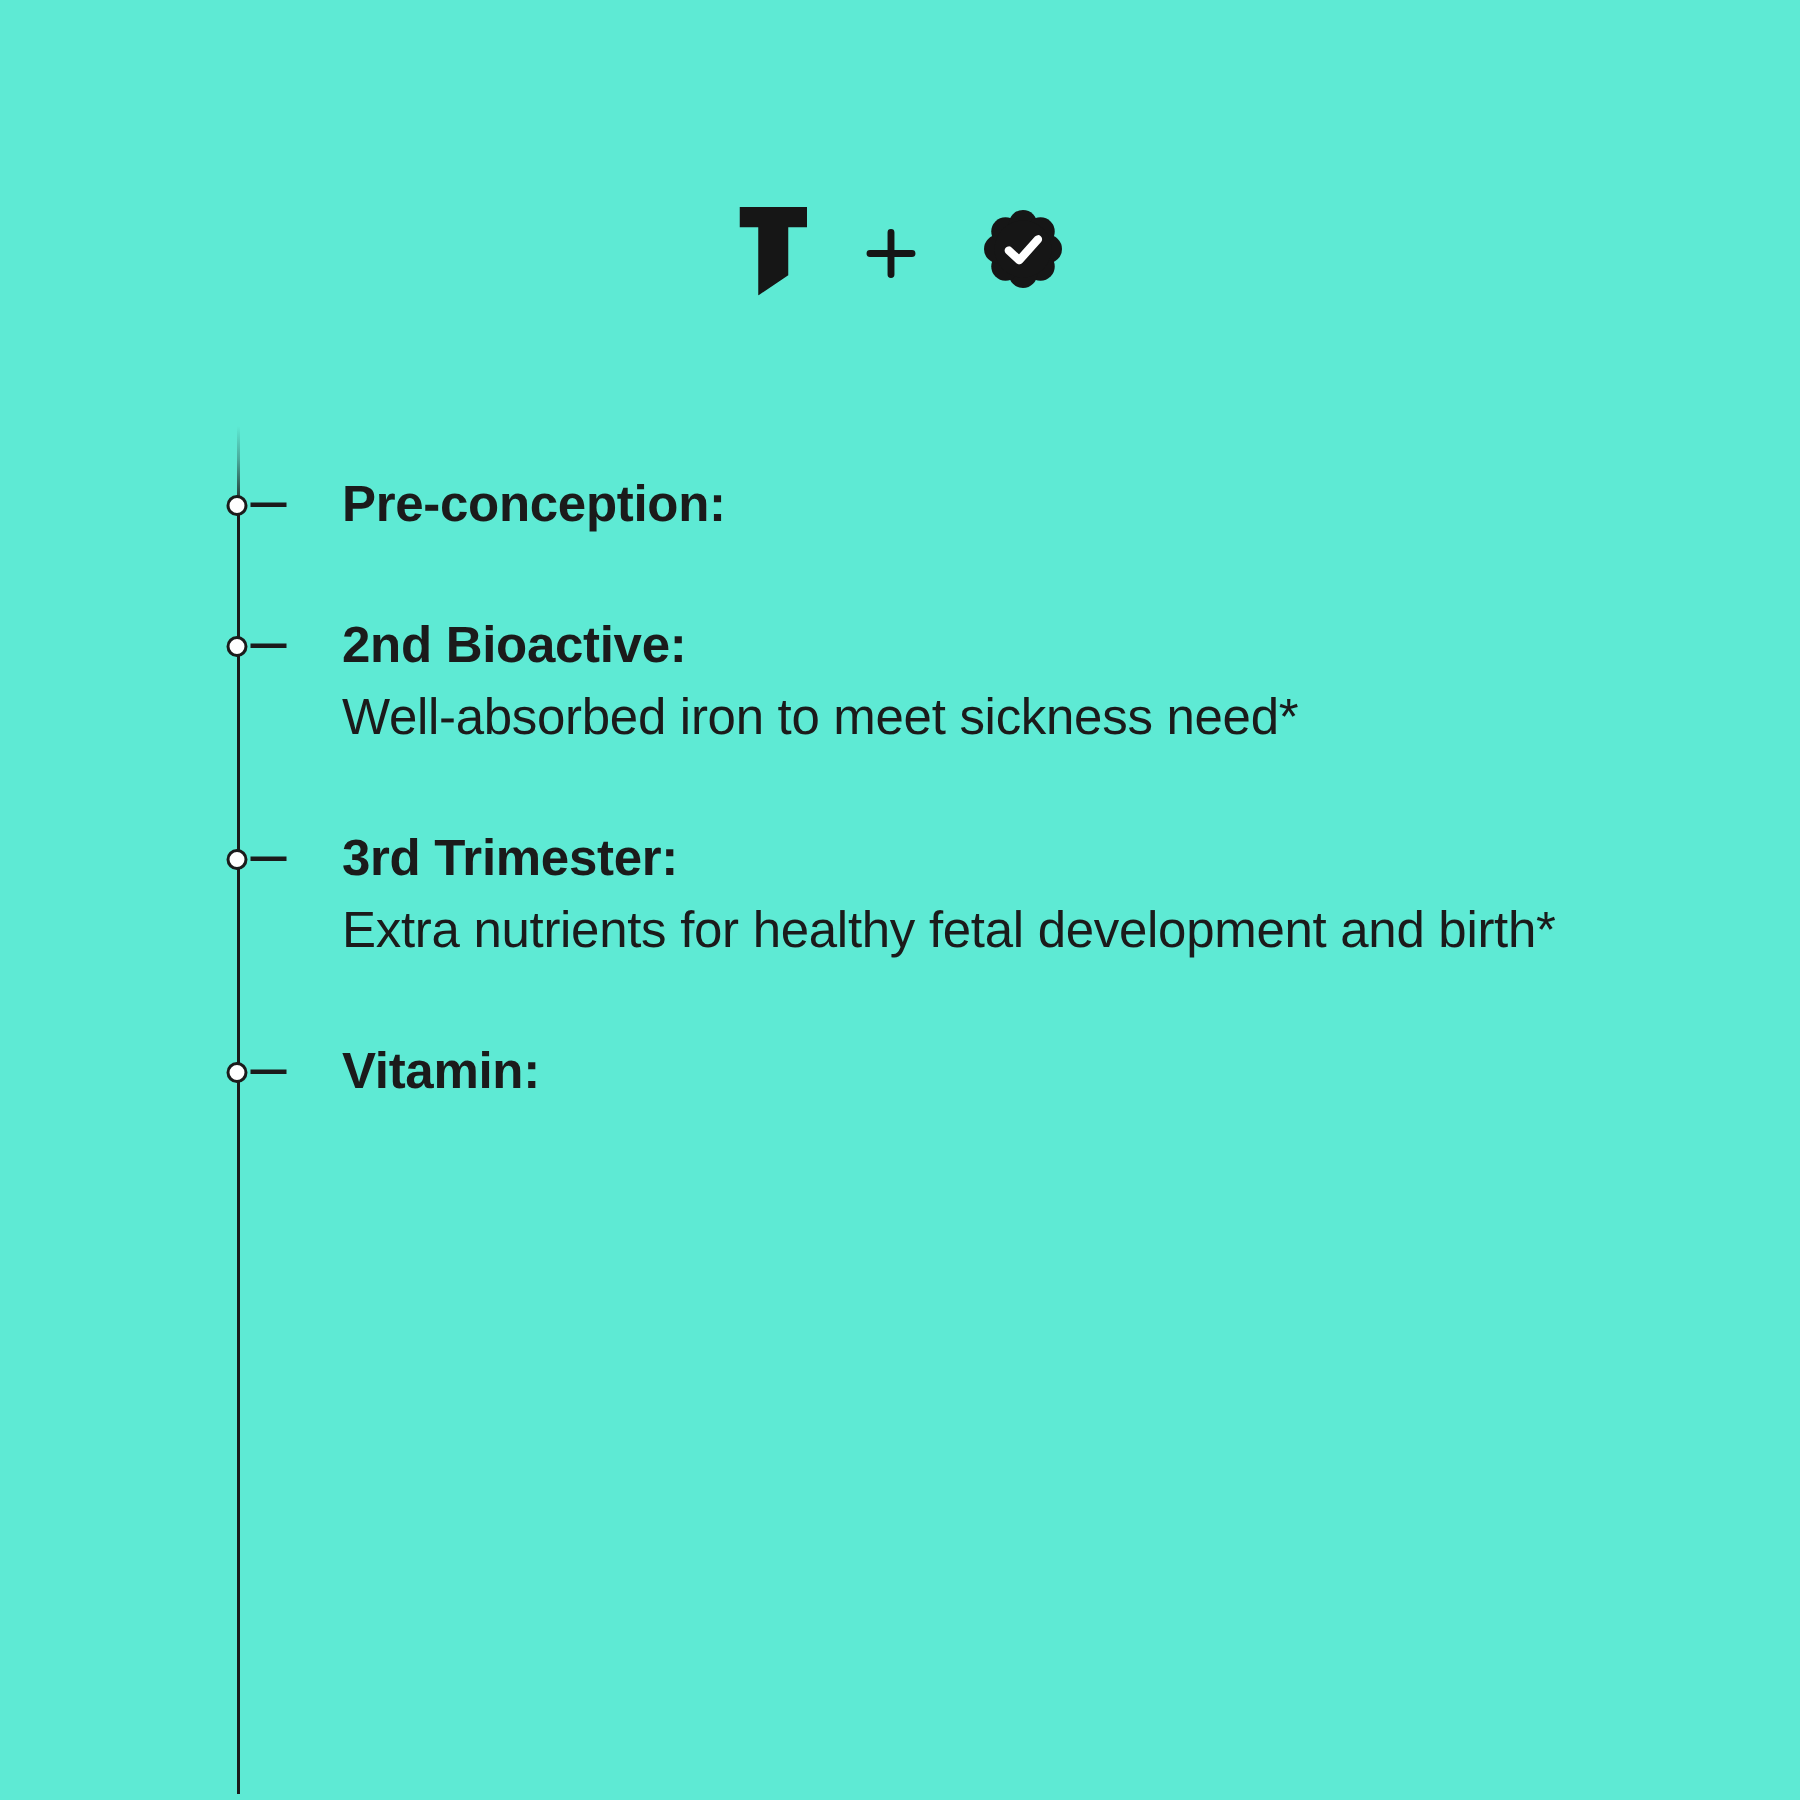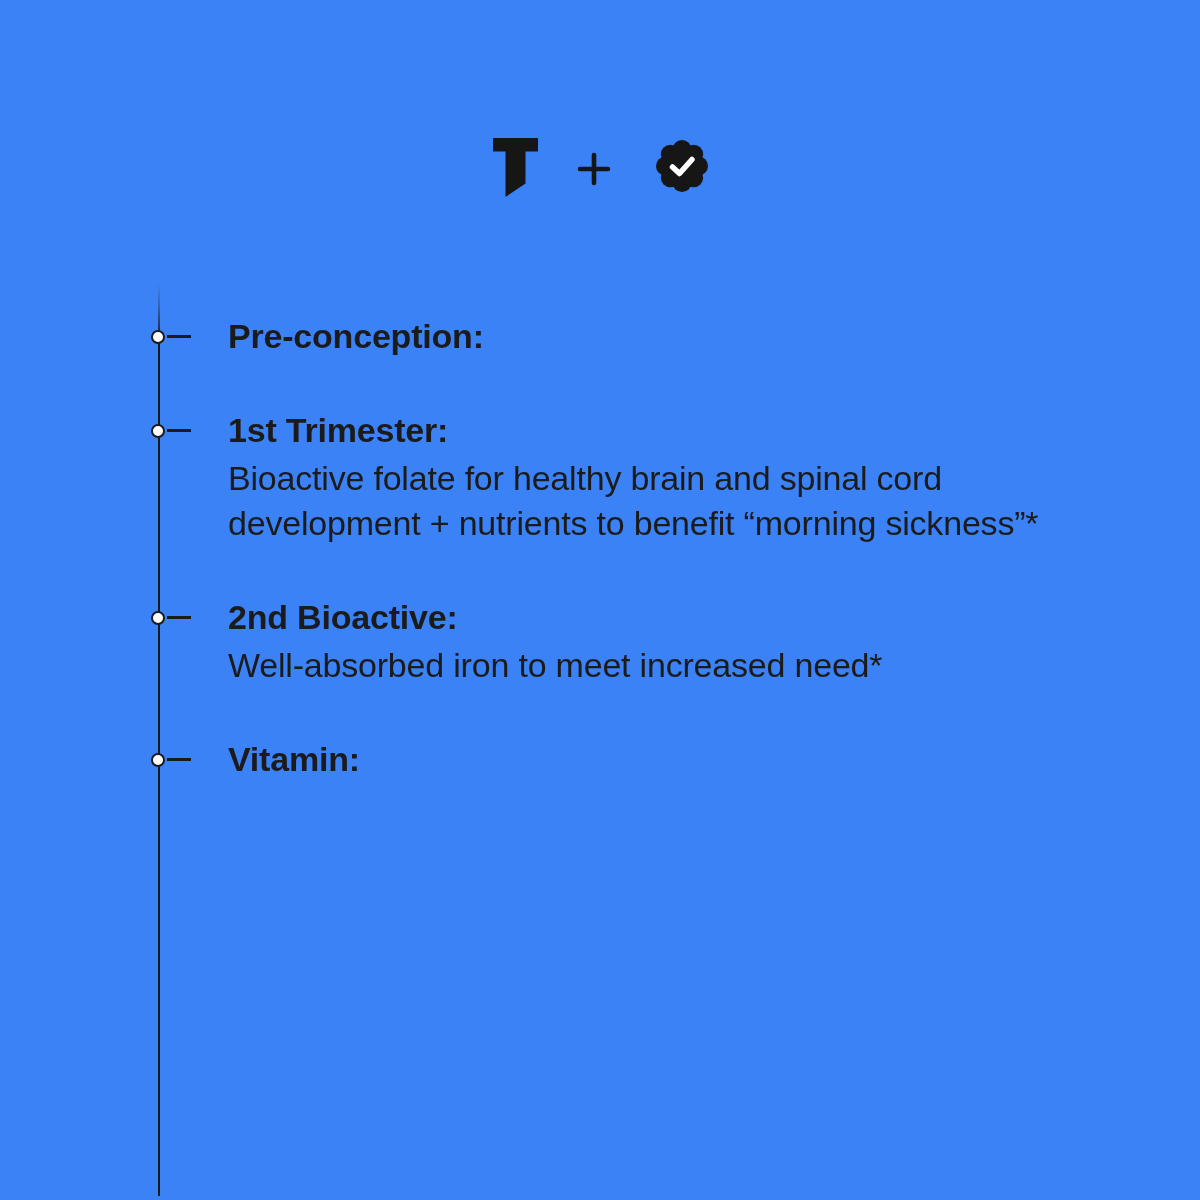--- a/index.html
+++ b/index.html
@@ -4,21 +4,21 @@
 <style>
   html, body {
     margin: 0;
     padding: 0;
     background: #ffffff;
   }
   .canvas {
     position: relative;
     width: 1200px;
     height: 1200px;
-    background: #3b82f6;
+    background: #5eead4;
     overflow: hidden;
     font-family: "Liberation Sans", sans-serif;
     color: #1b1b1b;
   }
 
   
   .logo-t {
     position: absolute;
     left: 493px;
     top: 138px;
@@ -143,39 +143,38 @@
   <main class="timeline">
 
     <section class="stage">
       <span class="node">
         <span class="node-circle"></span>
         <span class="node-dash"></span>
       </span>
       <h2 class="stage-heading">Pre-conception:</h2>
     </section>
 
+
     <section class="stage">
       <span class="node">
         <span class="node-circle"></span>
         <span class="node-dash"></span>
       </span>
-      <h2 class="stage-heading">1st Trimester:</h2>
-      <p class="stage-body">Bioactive folate for healthy brain and spinal cord
-development + nutrients to benefit “morning sickness”*</p>
+      <h2 class="stage-heading">2nd Bioactive:</h2>
+      <p class="stage-body">Well-absorbed iron to meet sickness need*</p>
     </section>
 
     <section class="stage">
       <span class="node">
         <span class="node-circle"></span>
         <span class="node-dash"></span>
       </span>
-      <h2 class="stage-heading">2nd Bioactive:</h2>
-      <p class="stage-body">Well-absorbed iron to meet increased need*</p>
+      <h2 class="stage-heading">3rd Trimester:</h2>
+      <p class="stage-body">Extra nutrients for healthy fetal development and birth*</p>
     </section>
-
 
     <section class="stage">
       <span class="node">
         <span class="node-circle"></span>
         <span class="node-dash"></span>
       </span>
       <h2 class="stage-heading">Vitamin:</h2>
     </section>
 
   </main>

